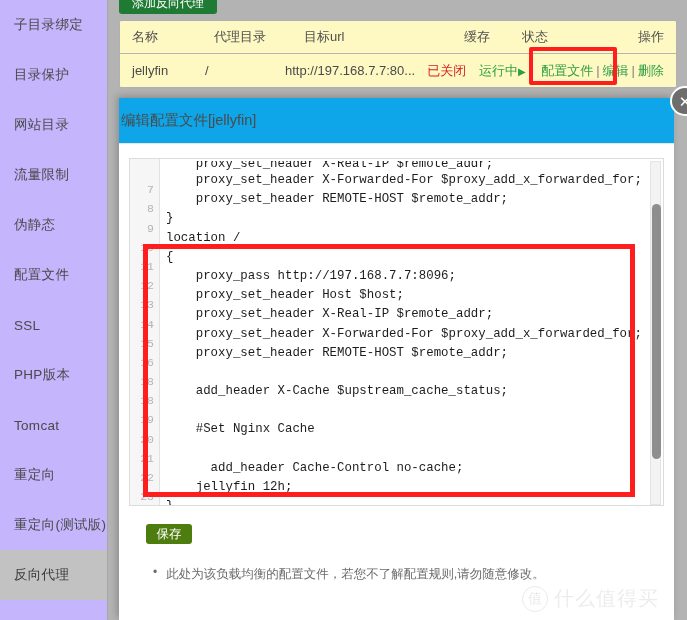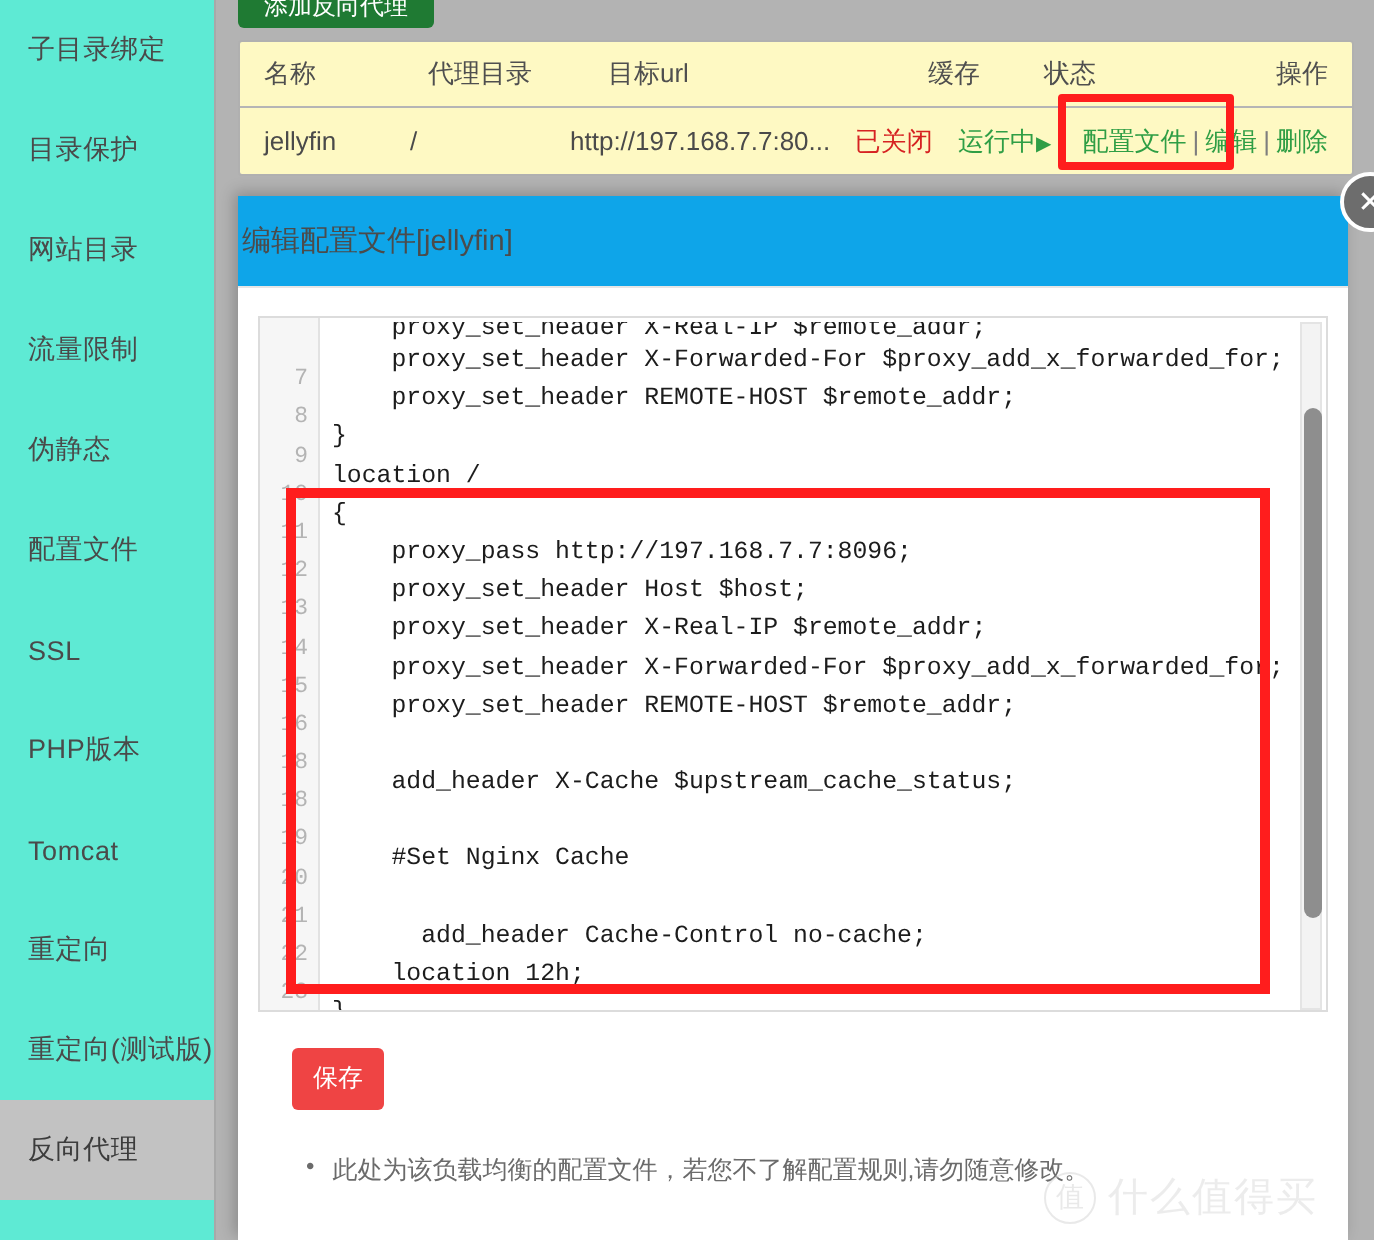--- a/index.html
+++ b/index.html
@@ -18,21 +18,21 @@
     background: #b3b3b3;
     overflow: hidden;
   }
 
   
   #sidebar {
     position: absolute;
     left: 0; top: 0;
     width: 108px;
     height: 620px;
-    background: #5eead4;
+    background: #c4b5fd;
     border-right: 1px solid #a8a8a8;
   }
   .side-item {
     height: 50px;
     display: flex;
     align-items: center;
     padding-left: 14px;
     font-size: 13.5px;
     color: #4a4a4a;
     letter-spacing: 0.3px;
@@ -226,22 +226,22 @@
     width: 492px;
     height: 253px;
     border: 5px solid #ff1d1d;
     pointer-events: none;
     z-index: 5;
   }
 
   
   #save-btn {
     margin: 18px 18px 0 17px;
-    width: 46px; height: 31px;
-    background: #ef4444;
+    width: 46px; height: 20px;
+    background: #4d7c0f;
     color: #ffffff;
     border: none;
     border-radius: 3px;
     font-size: 12.5px;
     font-family: "Liberation Sans", sans-serif;
     cursor: pointer;
   }
   #footer-note {
     margin: 22px 0 0 24px;
     display: flex;
@@ -409,21 +409,21 @@
           <div class="cl">    proxy_set_header Host $host;</div>
           <div class="cl">    proxy_set_header X-Real-IP $remote_addr;</div>
           <div class="cl">    proxy_set_header X-Forwarded-For $proxy_add_x_forwarded_for;</div>
           <div class="cl">    proxy_set_header REMOTE-HOST $remote_addr;</div>
           <div class="cl"></div>
           <div class="cl">    add_header X-Cache $upstream_cache_status;</div>
           <div class="cl"></div>
           <div class="cl">    #Set Nginx Cache</div>
           <div class="cl"></div>
           <div class="cl">      add_header Cache-Control no-cache;</div>
-          <div class="cl">    location 12h;</div>
+          <div class="cl">    jellyfin 12h;</div>
           <div class="cl">}</div>
 
         </div>
 
         <div id="vscroll">
           <div id="vthumb"></div>
         </div>
 
         <div id="hl-code"></div>
       </div>

